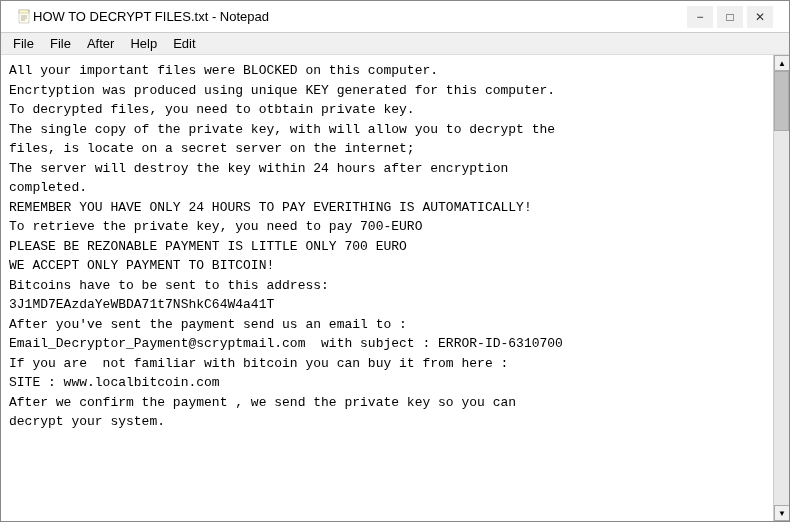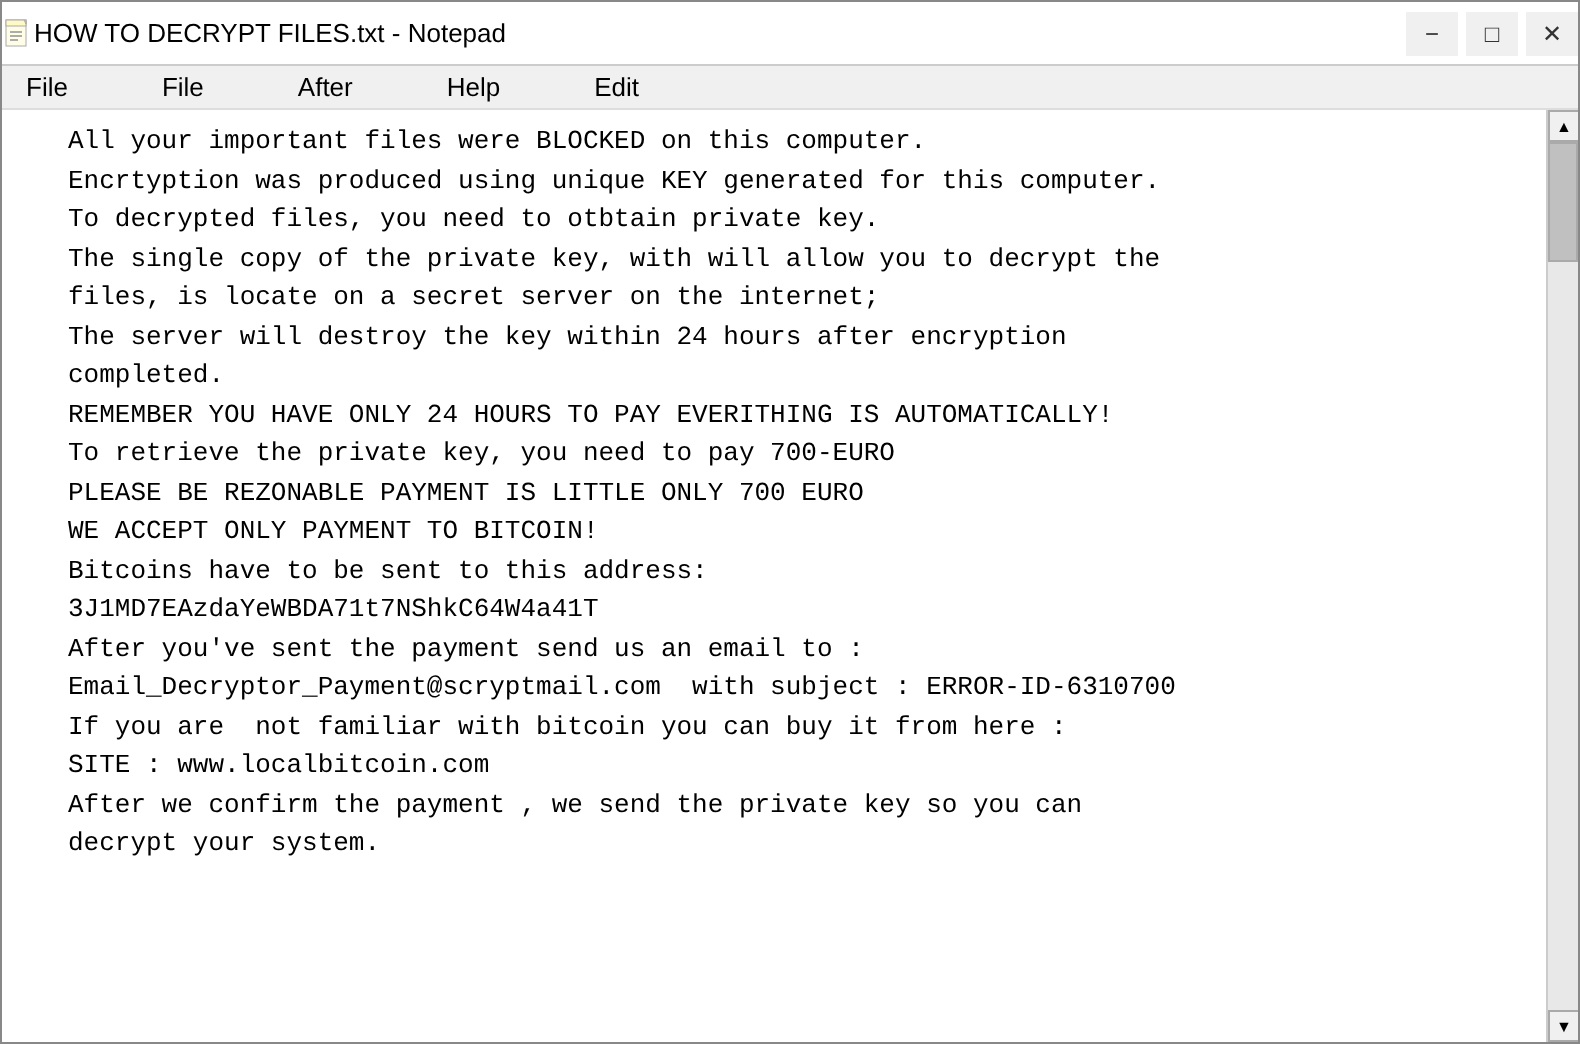--- a/index.html
+++ b/index.html
@@ -25,21 +25,21 @@
       box-shadow: 2px 2px 8px rgba(0,0,0,0.4);
       display: flex;
       flex-direction: column;
     }
 
     .title-bar {
       background: #ffffff;
       height: 32px;
       display: flex;
       align-items: center;
-      padding: 0 0;
+      padding: 0 16px;
       border-bottom: 1px solid #ccc;
       user-select: none;
     }
 
     .title-bar-text {
       flex: 1;
       font-size: 13px;
       color: #000;
       font-family: 'Segoe UI', Arial, sans-serif;
     }
@@ -62,21 +62,20 @@
       color: #333;
     }
 
     .menu-bar {
       background: #f0f0f0;
       height: 22px;
       display: flex;
       align-items: center;
       padding: 0 4px;
       border-bottom: 1px solid #ddd;
-      gap: 31px;
     }
 
     .menu-item {
       padding: 2px 8px;
       font-size: 13px;
       font-family: 'Segoe UI', Arial, sans-serif;
       color: #000;
       cursor: pointer;
     }
 
@@ -90,21 +89,20 @@
     .text-content {
       flex: 1;
       padding: 6px 8px;
       font-family: 'Courier New', Courier, monospace;
       font-size: 13px;
       line-height: 1.5;
       color: #000;
       overflow-y: auto;
       white-space: pre-wrap;
       word-wrap: break-word;
-      margin-left: 25px;
     }
 
     .scrollbar {
       width: 16px;
       background: #f0f0f0;
       border-left: 1px solid #ccc;
       display: flex;
       flex-direction: column;
     }
 

